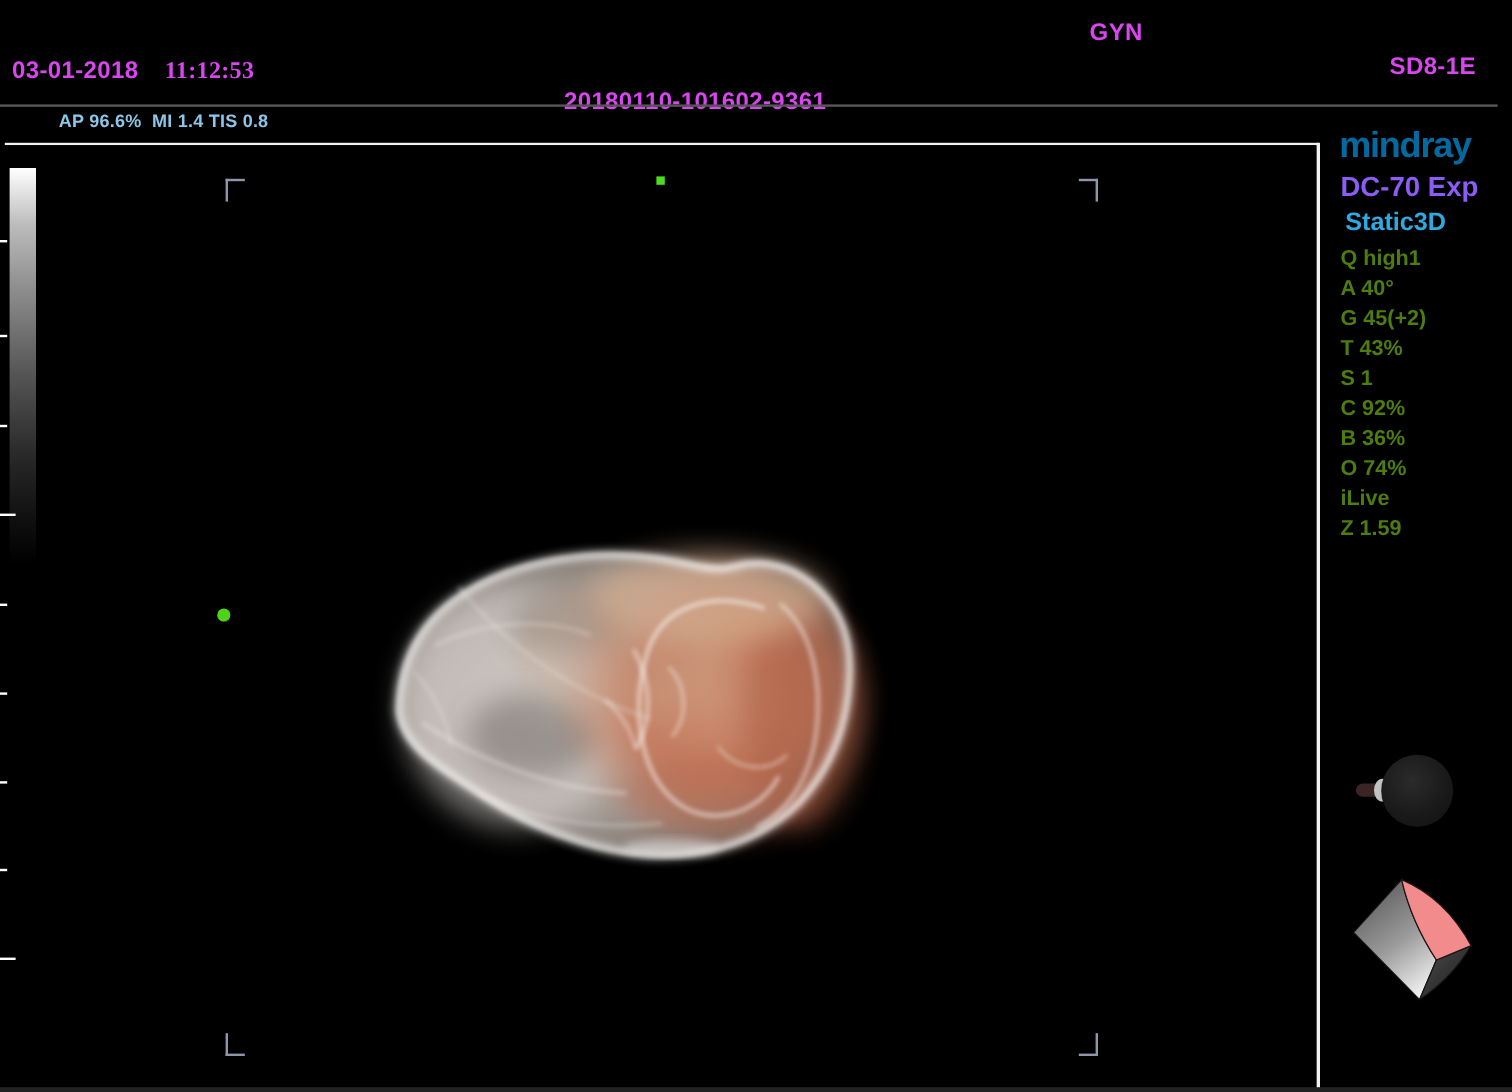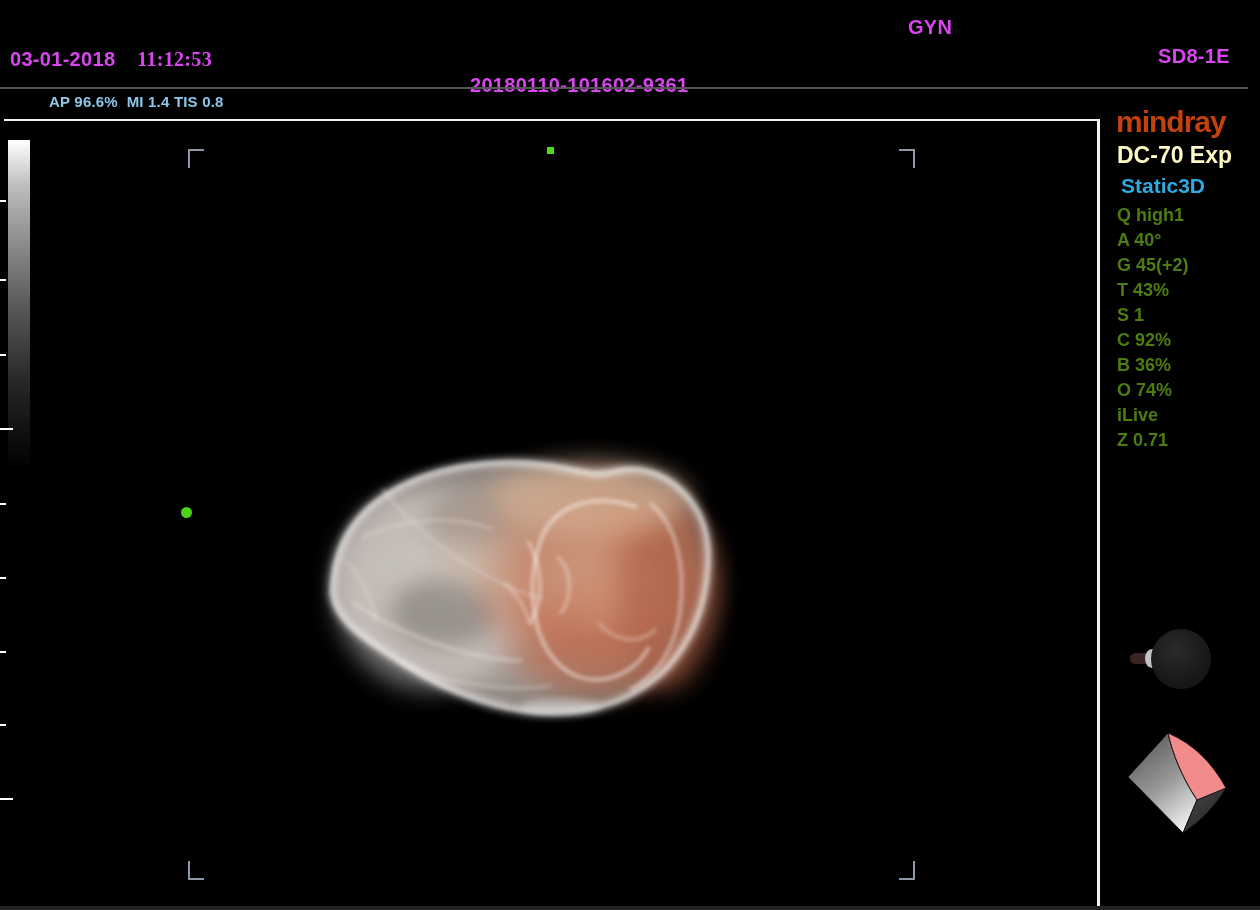--- a/index.html
+++ b/index.html
@@ -37,22 +37,22 @@
   .br-tl{border-top:2px solid #8d97a9;border-left:2px solid #8d97a9;}
   .br-tr{border-top:2px solid #8d97a9;border-right:2px solid #8d97a9;}
   .br-bl{border-bottom:2px solid #8d97a9;border-left:2px solid #8d97a9;}
   .br-br{border-bottom:2px solid #8d97a9;border-right:2px solid #8d97a9;}
 
   
   #marker-square{left:547px;top:147px;width:7px;height:7px;background:#4edb1b;}
   #marker-dot{left:181px;top:507px;width:11px;height:11px;border-radius:50%;background:#4ed31b;}
 
   
-  #brand{left:1116px;top:105px;font-size:30px;color:#c2410c;letter-spacing:-1px;}
-  #model{left:1117px;top:142px;font-size:23px;color:#fef9c3;font-weight:bold;}
+  #brand{left:1116px;top:105px;font-size:30px;color:#0369a1;letter-spacing:-1px;}
+  #model{left:1117px;top:142px;font-size:23px;color:#8b5cf6;font-weight:bold;}
   #mode{left:1121px;top:174px;font-size:21px;color:#2faae1;}
   #param-list{left:1117px;top:203px;color:#4d7c0f;font-size:18px;line-height:25px;}
 
   
   #tb-stick{left:1130px;top:653px;width:27px;height:11px;border-radius:6px;background:#3b2424;}
   #tb-tip{left:1145px;top:649px;width:14px;height:19px;border-radius:50%;background:#c2c2c2;}
   #tb-ball{left:1151px;top:629px;width:60px;height:60px;border-radius:50%;
     background:radial-gradient(circle at 42% 36%, #2b2b2b 0%, #1a1a1a 55%, #101010 100%);}
 
   svg{position:absolute;display:block;}
@@ -160,21 +160,21 @@
 <div class="abs" id="param-list">
   <div>Q high1</div>
   <div>A 40°</div>
   <div>G 45(+2)</div>
   <div>T 43%</div>
   <div>S 1</div>
   <div>C 92%</div>
   <div>B 36%</div>
   <div>O 74%</div>
   <div>iLive</div>
-  <div>Z 0.71</div>
+  <div>Z 1.59</div>
 </div>
 
 <div>
   <div class="abs" id="tb-stick"></div>
   <div class="abs" id="tb-tip"></div>
   <div class="abs" id="tb-ball"></div>
 </div>
 
 <svg style="left:1100px;top:715px" width="160" height="140" viewBox="0 0 160 140">
   <defs>

